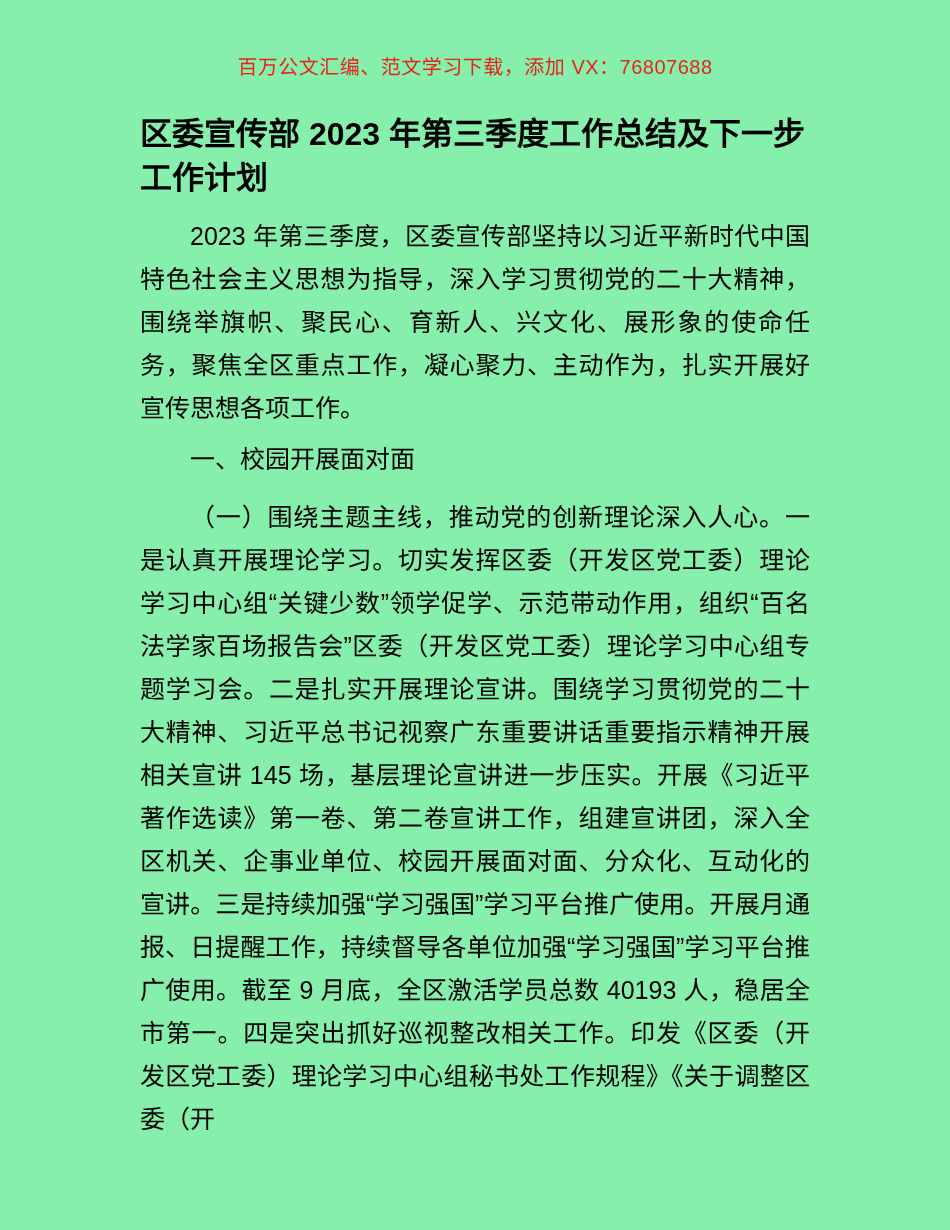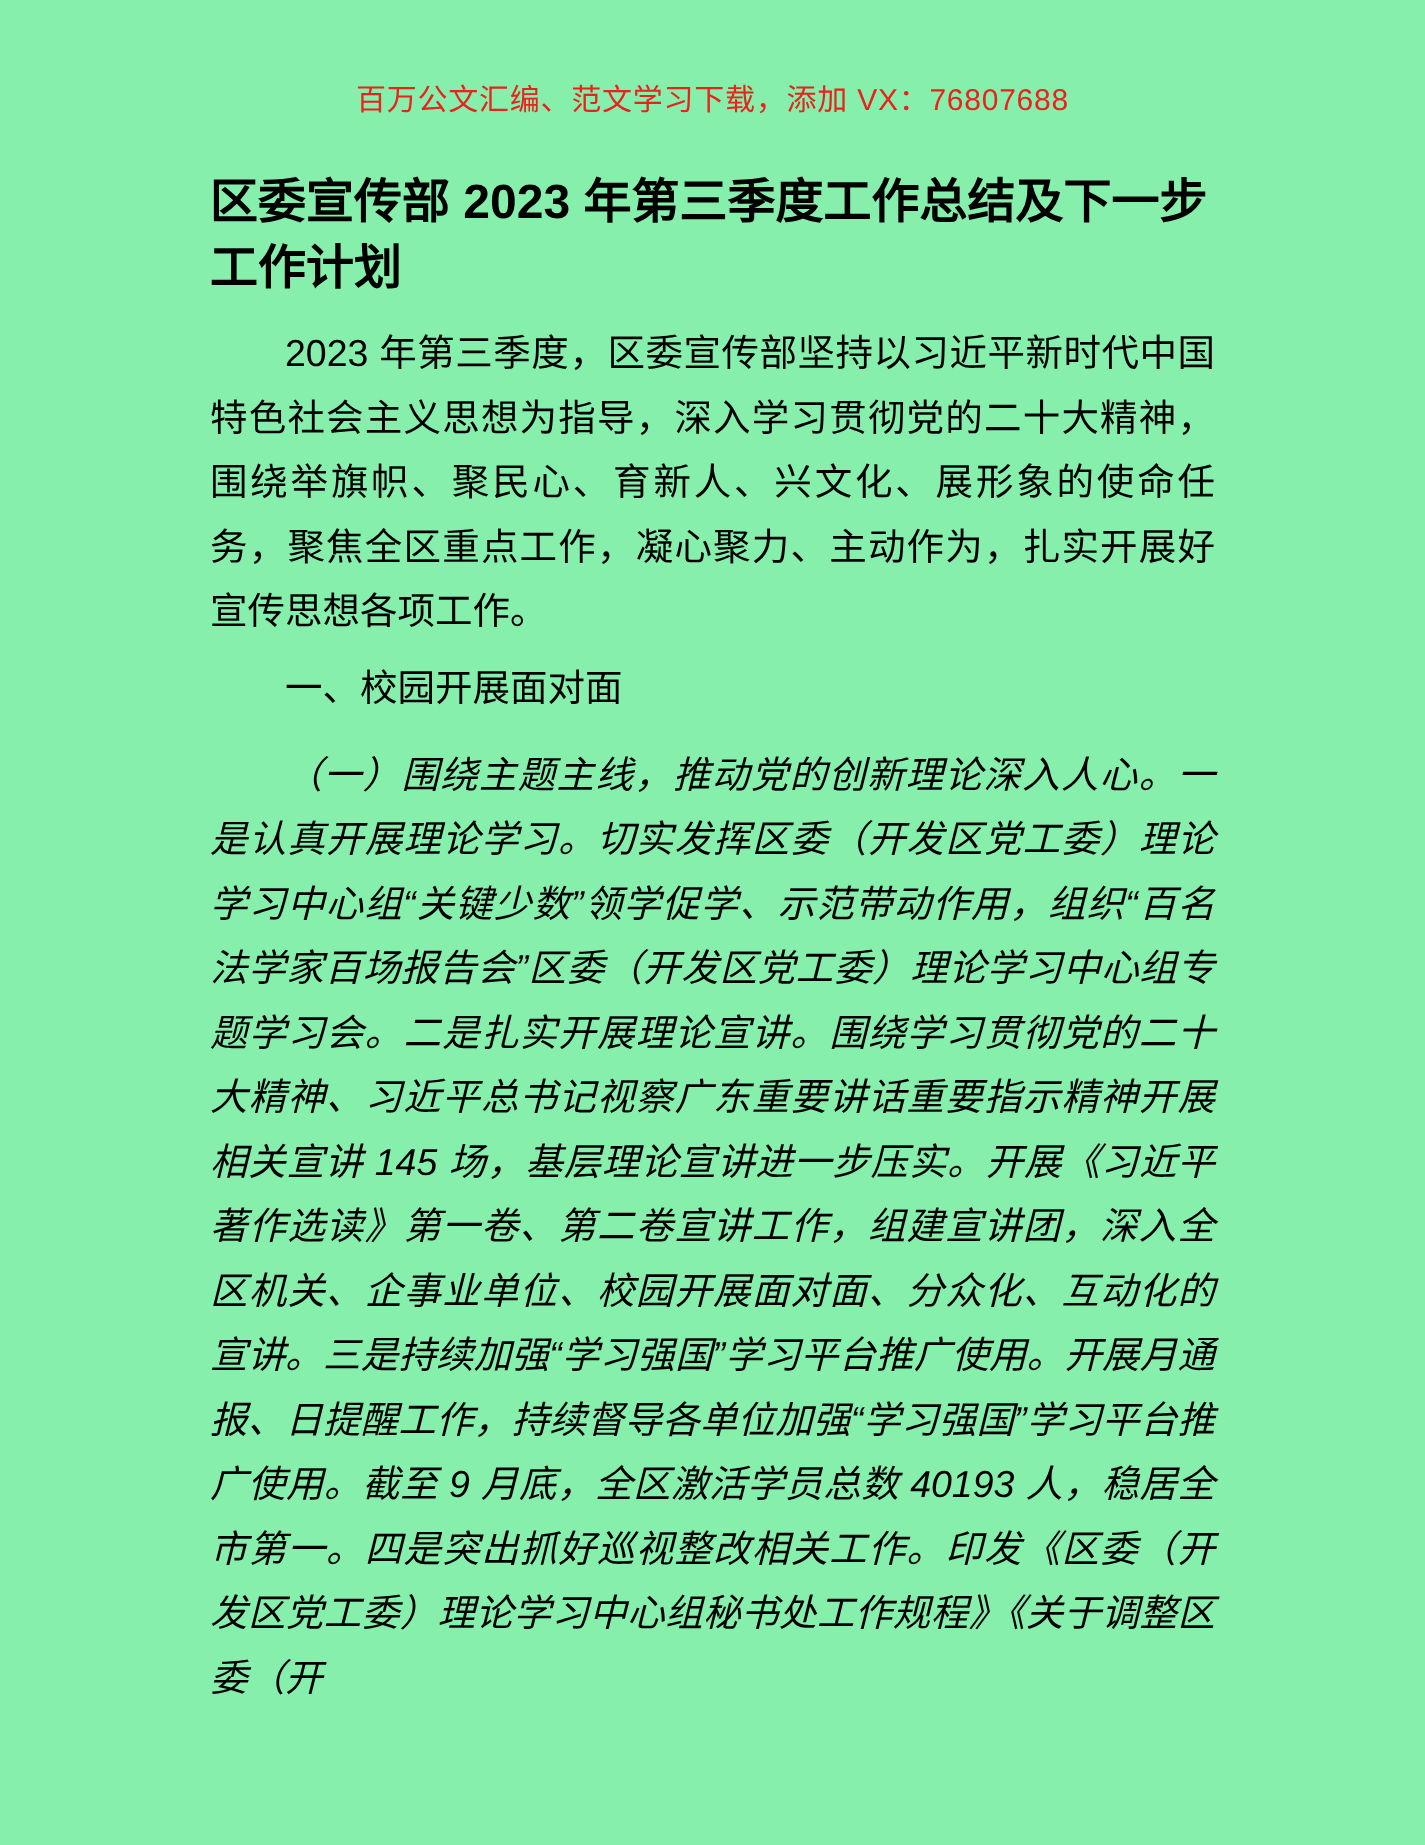--- a/index.html
+++ b/index.html
@@ -50,21 +50,20 @@
   .section-heading {
     font-size: 25px;
     line-height: 43px;
     font-weight: 400;
     text-indent: 2em;
     color: #000000;
     margin: 8px 0 0 0;
   }
   .section-para {
     margin-top: 15px;
-    font-style: italic;
   }
 </style>
 </head>
 <body>
 
 <div class="page">
 
   <div class="notice">百万公文汇编、范文学习下载，添加 VX：76807688</div>
 
   <h1 class="doc-title">区委宣传部 2023 年第三季度工作总结及下一步工作计划</h1>

